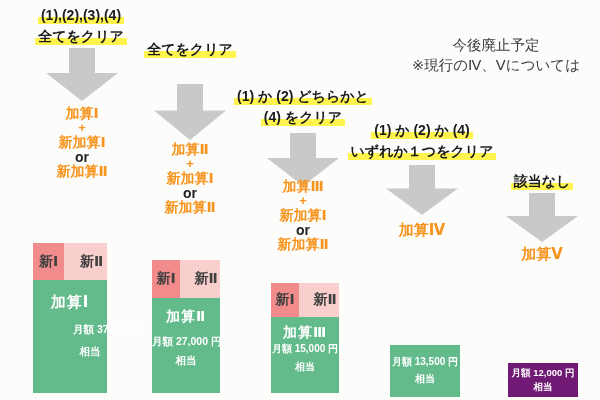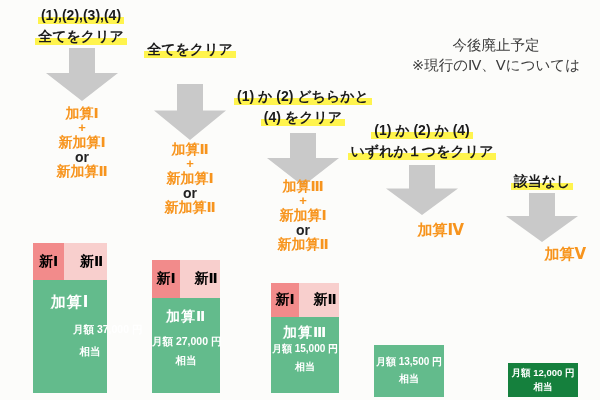--- a/index.html
+++ b/index.html
@@ -15,23 +15,23 @@
   .cond .hl{background:linear-gradient(to bottom,rgba(255,255,255,0) 58%,#fff44d 58%);
         padding:0 3px 1px 3px;}
   
   .arrow svg{display:block;}
   .arrow polygon{fill:#c9c9c9;}
   
   .result{text-align:center;font-weight:bold;white-space:nowrap;line-height:14.5px;}
   .result .main,.result .alt{color:#f7941d;font-size:14px;}
   .result .plus{color:#f7941d;font-size:13px;}
   .result .or{color:#222;font-size:14px;}
-  .result-big{text-align:right;font-weight:bold;font-size:15px;color:#f7941d;white-space:nowrap;}
-  
-  .box-head{display:flex;font-weight:bold;font-size:14px;color:#000000;}
+  .result-big{text-align:center;font-weight:bold;font-size:15px;color:#f7941d;white-space:nowrap;}
+  
+  .box-head{display:flex;font-weight:bold;font-size:14px;color:#404040;}
   .box-head>div{flex:1;display:flex;align-items:center;justify-content:center;white-space:nowrap;}
   .box-head .t1{background:#f28b8b;}
   .box-head .t2{background:#f8cfcd;padding-left:12px;}
   .box-body{background:#63bb8c;color:#ffffff;text-align:center;}
   .box-title{font-weight:bold;font-size:15px;letter-spacing:1px;white-space:nowrap;}
   .box-amt{font-weight:bold;font-size:10.5px;white-space:nowrap;}
   
   .note{font-size:14.5px;color:#3c3c3c;text-align:center;line-height:20px;white-space:nowrap;}
 
   
@@ -60,30 +60,30 @@
   .c3-box{left:271px;top:283px;width:68px;}
   .c3-box .box-head{height:34px;}
   .c3-box .box-body{height:69px;padding-top:7px;}
   .c3-box .box-title{font-size:14px;}
   .c3-box .box-amt{font-size:10px;margin-top:0;}
   .c3-box .box-amt.s{margin-top:4px;}
   
   .c4-cond{left:338px;top:120px;width:168px;}
   .c4-arrow{left:384px;top:165px;}
   .c4-result{left:380px;top:221px;width:84px;}
-  .c4-box{left:374px;top:345px;width:70px;height:42px;padding-top:10px;
+  .c4-box{left:390px;top:345px;width:70px;height:42px;padding-top:10px;
           background:#63bb8c;color:#fff;text-align:center;}
   .c4-box .box-amt{font-size:10px;}
   .c4-box .box-amt.s{margin-top:3px;}
   
   .c5-cond{left:498px;top:171px;width:88px;}
   .c5-arrow{left:504px;top:193px;}
   .c5-result{left:498px;top:245px;width:88px;}
   .c5-box{left:508px;top:363px;width:70px;height:30px;padding-top:4px;
-          background:#15803d;color:#fff;text-align:center;}
+          background:#701a75;color:#fff;text-align:center;}
   .c5-box .box-amt{font-size:9.5px;}
   .c5-box .box-amt.s{margin-top:1px;}
   
   .note-pos{left:398px;top:35px;width:196px;}
 </style>
 </head>
 <body>
 
 <div class="stage">
 

